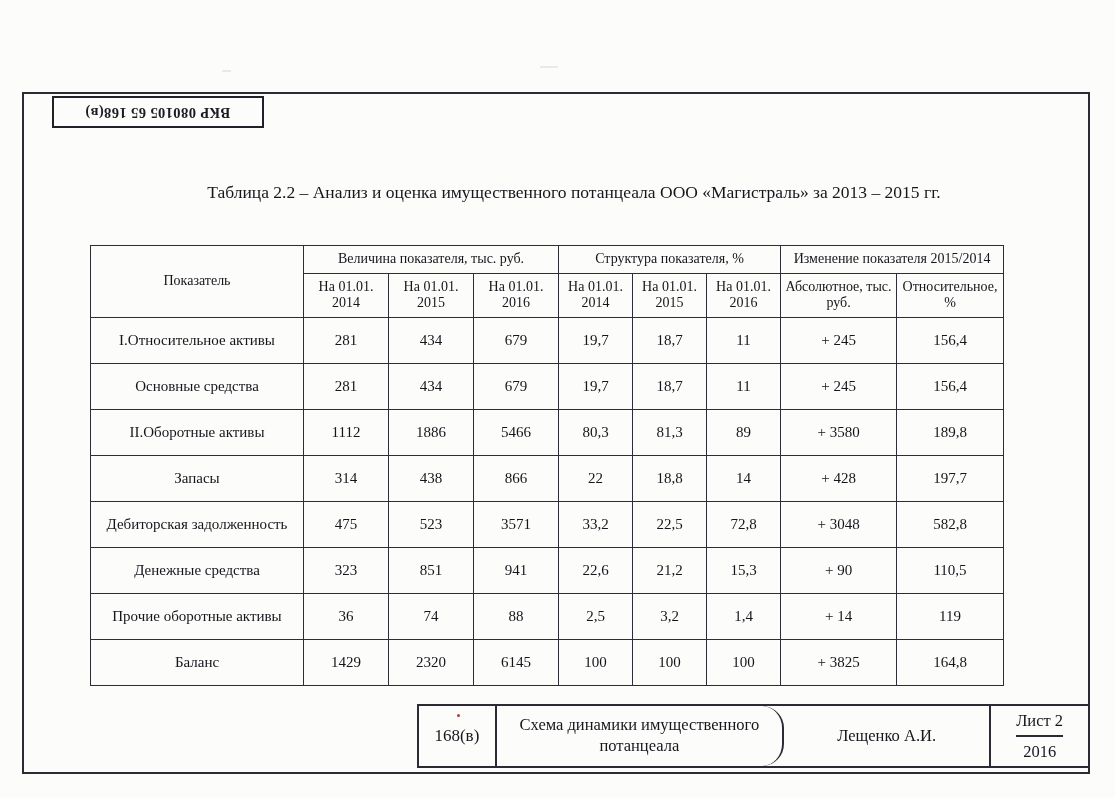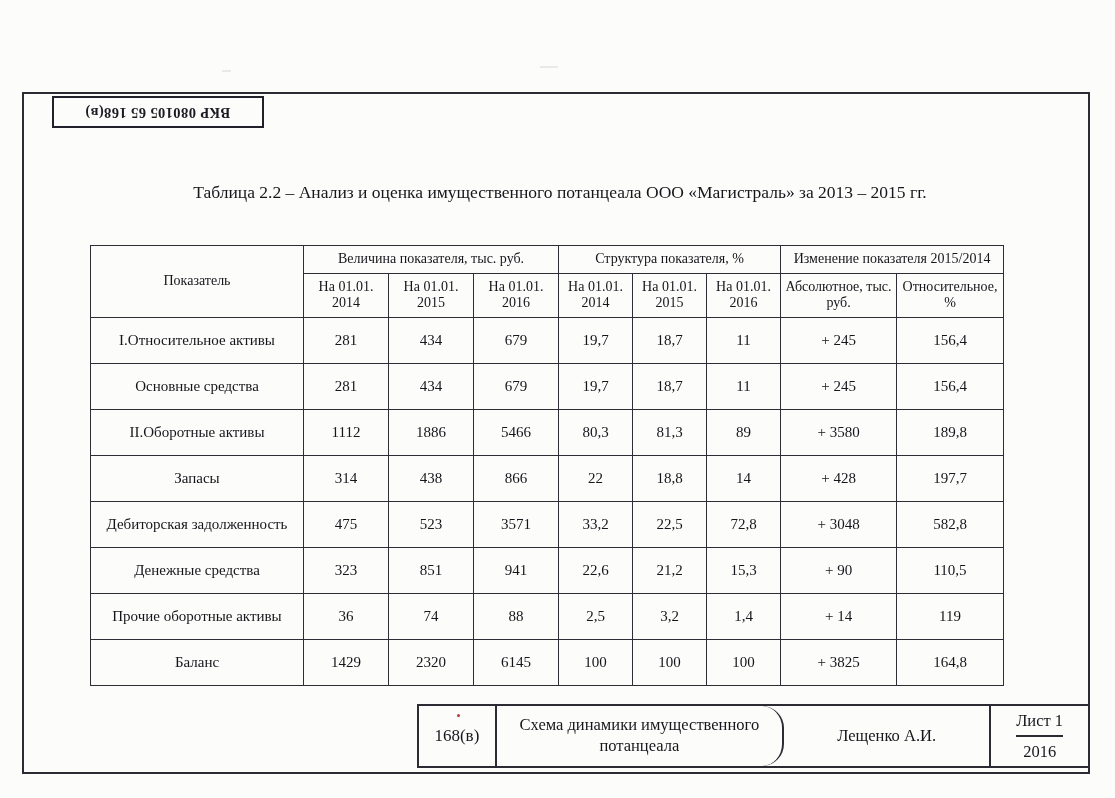--- a/index.html
+++ b/index.html
@@ -51,21 +51,21 @@
     font-family: "Liberation Serif", serif;
     font-weight: bold;
     font-size: 14.5px;
     letter-spacing: 0.4px;
     color: #1b1b24;
     white-space: nowrap;
   }
   
   .caption {
     position: absolute;
-    left: 90px;
+    left: 104px;
     top: 182px;
     width: 940px;
     text-align: center;
     font-size: 17.5px;
     color: #16161d;
     font-family: "Liberation Serif", serif;
   }
   
   .table-wrap {
     position: absolute;
@@ -327,18 +327,18 @@
   </div>
 
   <div class="bottom-block">
     <div class="bb-cell bb-num">
       <span class="dot"></span>
       <span>168(в)</span>
     </div>
     <div class="bb-cell bb-title">Схема динамики имущественного потанцеала</div>
     <div class="bb-cell bb-author">Лещенко А.И.</div>
     <div class="bb-cell bb-right">
-      <div class="r-top">Лист 1</div>
+      <div class="r-top">Лист 2</div>
       <div class="r-bot">2016</div>
     </div>
   </div>
 
 </div>
 
 </body></html>

